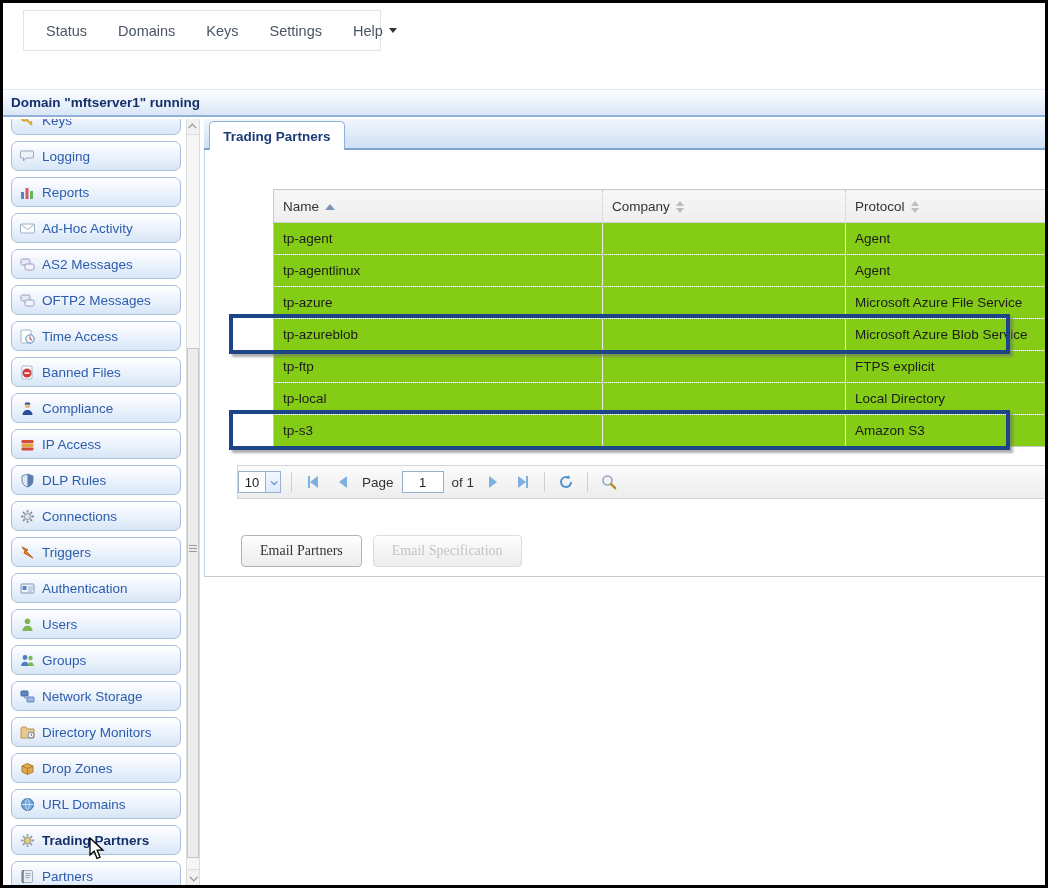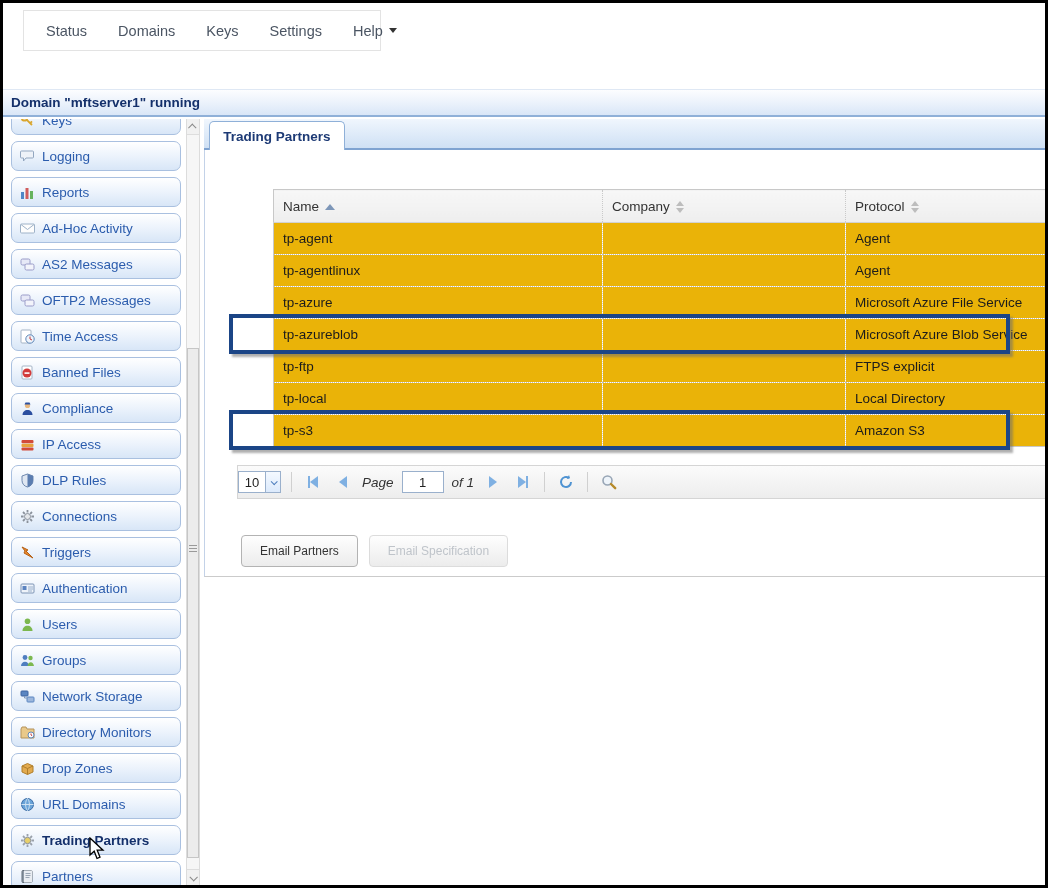--- a/index.html
+++ b/index.html
@@ -77,21 +77,21 @@
   
   #tp-table { position:absolute; left:40px; top:39px; right:0; border:1px solid #c8c8c8; border-right:none; border-collapse:collapse; table-layout:fixed; width:calc(100% - 32px);margin-left:28px; }
   #tp-table th {
     height:33px; background:linear-gradient(180deg,#f7f7f7,#eeeeee);
     border-bottom:1px solid #d2d2d2; font-size:13.5px; font-weight:normal; color:#333;
     text-align:left; padding-left:9px; white-space:nowrap; cursor:pointer;
   }
   #tp-table th + th { border-left:1px dotted #c9c9c9; }
   #tp-table td {
     height:32px; font-size:13.5px; color:#1c1c1c; padding-left:9px;
-    border-bottom:1px dotted #bfbfbf; white-space:nowrap; overflow:hidden; background:#eab308;
+    border-bottom:1px dotted #bfbfbf; white-space:nowrap; overflow:hidden; background:#84cc16;
   }
   #tp-table td + td { border-left:1px dotted #d6d6d6; }
   .sort-asc { display:inline-block; width:0; height:0; border-left:5px solid transparent; border-right:5px solid transparent; border-bottom:6px solid #7d96b8; margin-left:6px; vertical-align:middle; }
   .sort-both { display:inline-block; margin-left:6px; vertical-align:middle; }
   .sort-both i { display:block; width:0; height:0; border-left:4px solid transparent; border-right:4px solid transparent; }
   .sort-both i.u { border-bottom:5px solid #bdbdbd; margin-bottom:2px; }
   .sort-both i.d { border-top:5px solid #bdbdbd; }
   
   .hl-rect {
     position:absolute; left:226px; width:781px; height:40px;
@@ -107,28 +107,28 @@
   }
   .pg-sep { width:1px; height:20px; background:#d0d0d0; margin:0 2px; }
   #page-size { display:flex; height:22px; border:1px solid #9ab0cc; background:#fff; cursor:pointer; }
   #page-size .val { width:26px; display:flex; align-items:center; justify-content:center; font-size:13px; color:#222; }
   #page-size .arrow-box { width:15px; background:linear-gradient(180deg,#f4f9ff,#dceafc); border-left:1px solid #9ab0cc; display:flex; align-items:center; justify-content:center; }
   #page-size .arrow-box .chev { width:5px; height:5px; border-color:#4f7fbd; }
   .pg-btn { display:flex; align-items:center; justify-content:center; width:22px; height:22px; cursor:pointer; }
   .tri-l { width:0; height:0; border-top:6px solid transparent; border-bottom:6px solid transparent; border-right:8px solid #7fb0e2; }
   .tri-r { width:0; height:0; border-top:6px solid transparent; border-bottom:6px solid transparent; border-left:8px solid #7fb0e2; }
   .pg-bar { width:2px; height:12px; background:#7fb0e2; }
-  .pg-label { font-size:13.5px; color:#333;font-style:italic; }
+  .pg-label { font-size:13.5px; color:#333; }
   #page-input { width:42px; height:22px; border:1px solid #9ab0cc; text-align:center; font-size:13px; color:#222; font-family:"Liberation Sans",sans-serif; }
   
   #btn-row { position:absolute; left:36px; top:385px; display:flex; gap:11px; }
   .act-btn {
-    height:32px; padding:0 18px; border-radius:4px; font-size:12px;
+    height:32px; padding:0 18px; border-radius:4px; font-size:14px;
     background:linear-gradient(180deg,#fefefe,#ececec); cursor:pointer;
-    font-family:Liberation Sans, sans-serif;
+    font-family:Liberation Serif, serif;
   }
   .act-btn.enabled { border:1px solid #b3b3b3; color:#333; }
   .act-btn.disabled { border:1px solid #dcdcdc; color:#bfc4ca; cursor:default; }
   
   #cursor { position:absolute; left:86px; top:834px; z-index:9; pointer-events:none; }
 </style>
 </head>
 <body>
 
 <div id="page">

